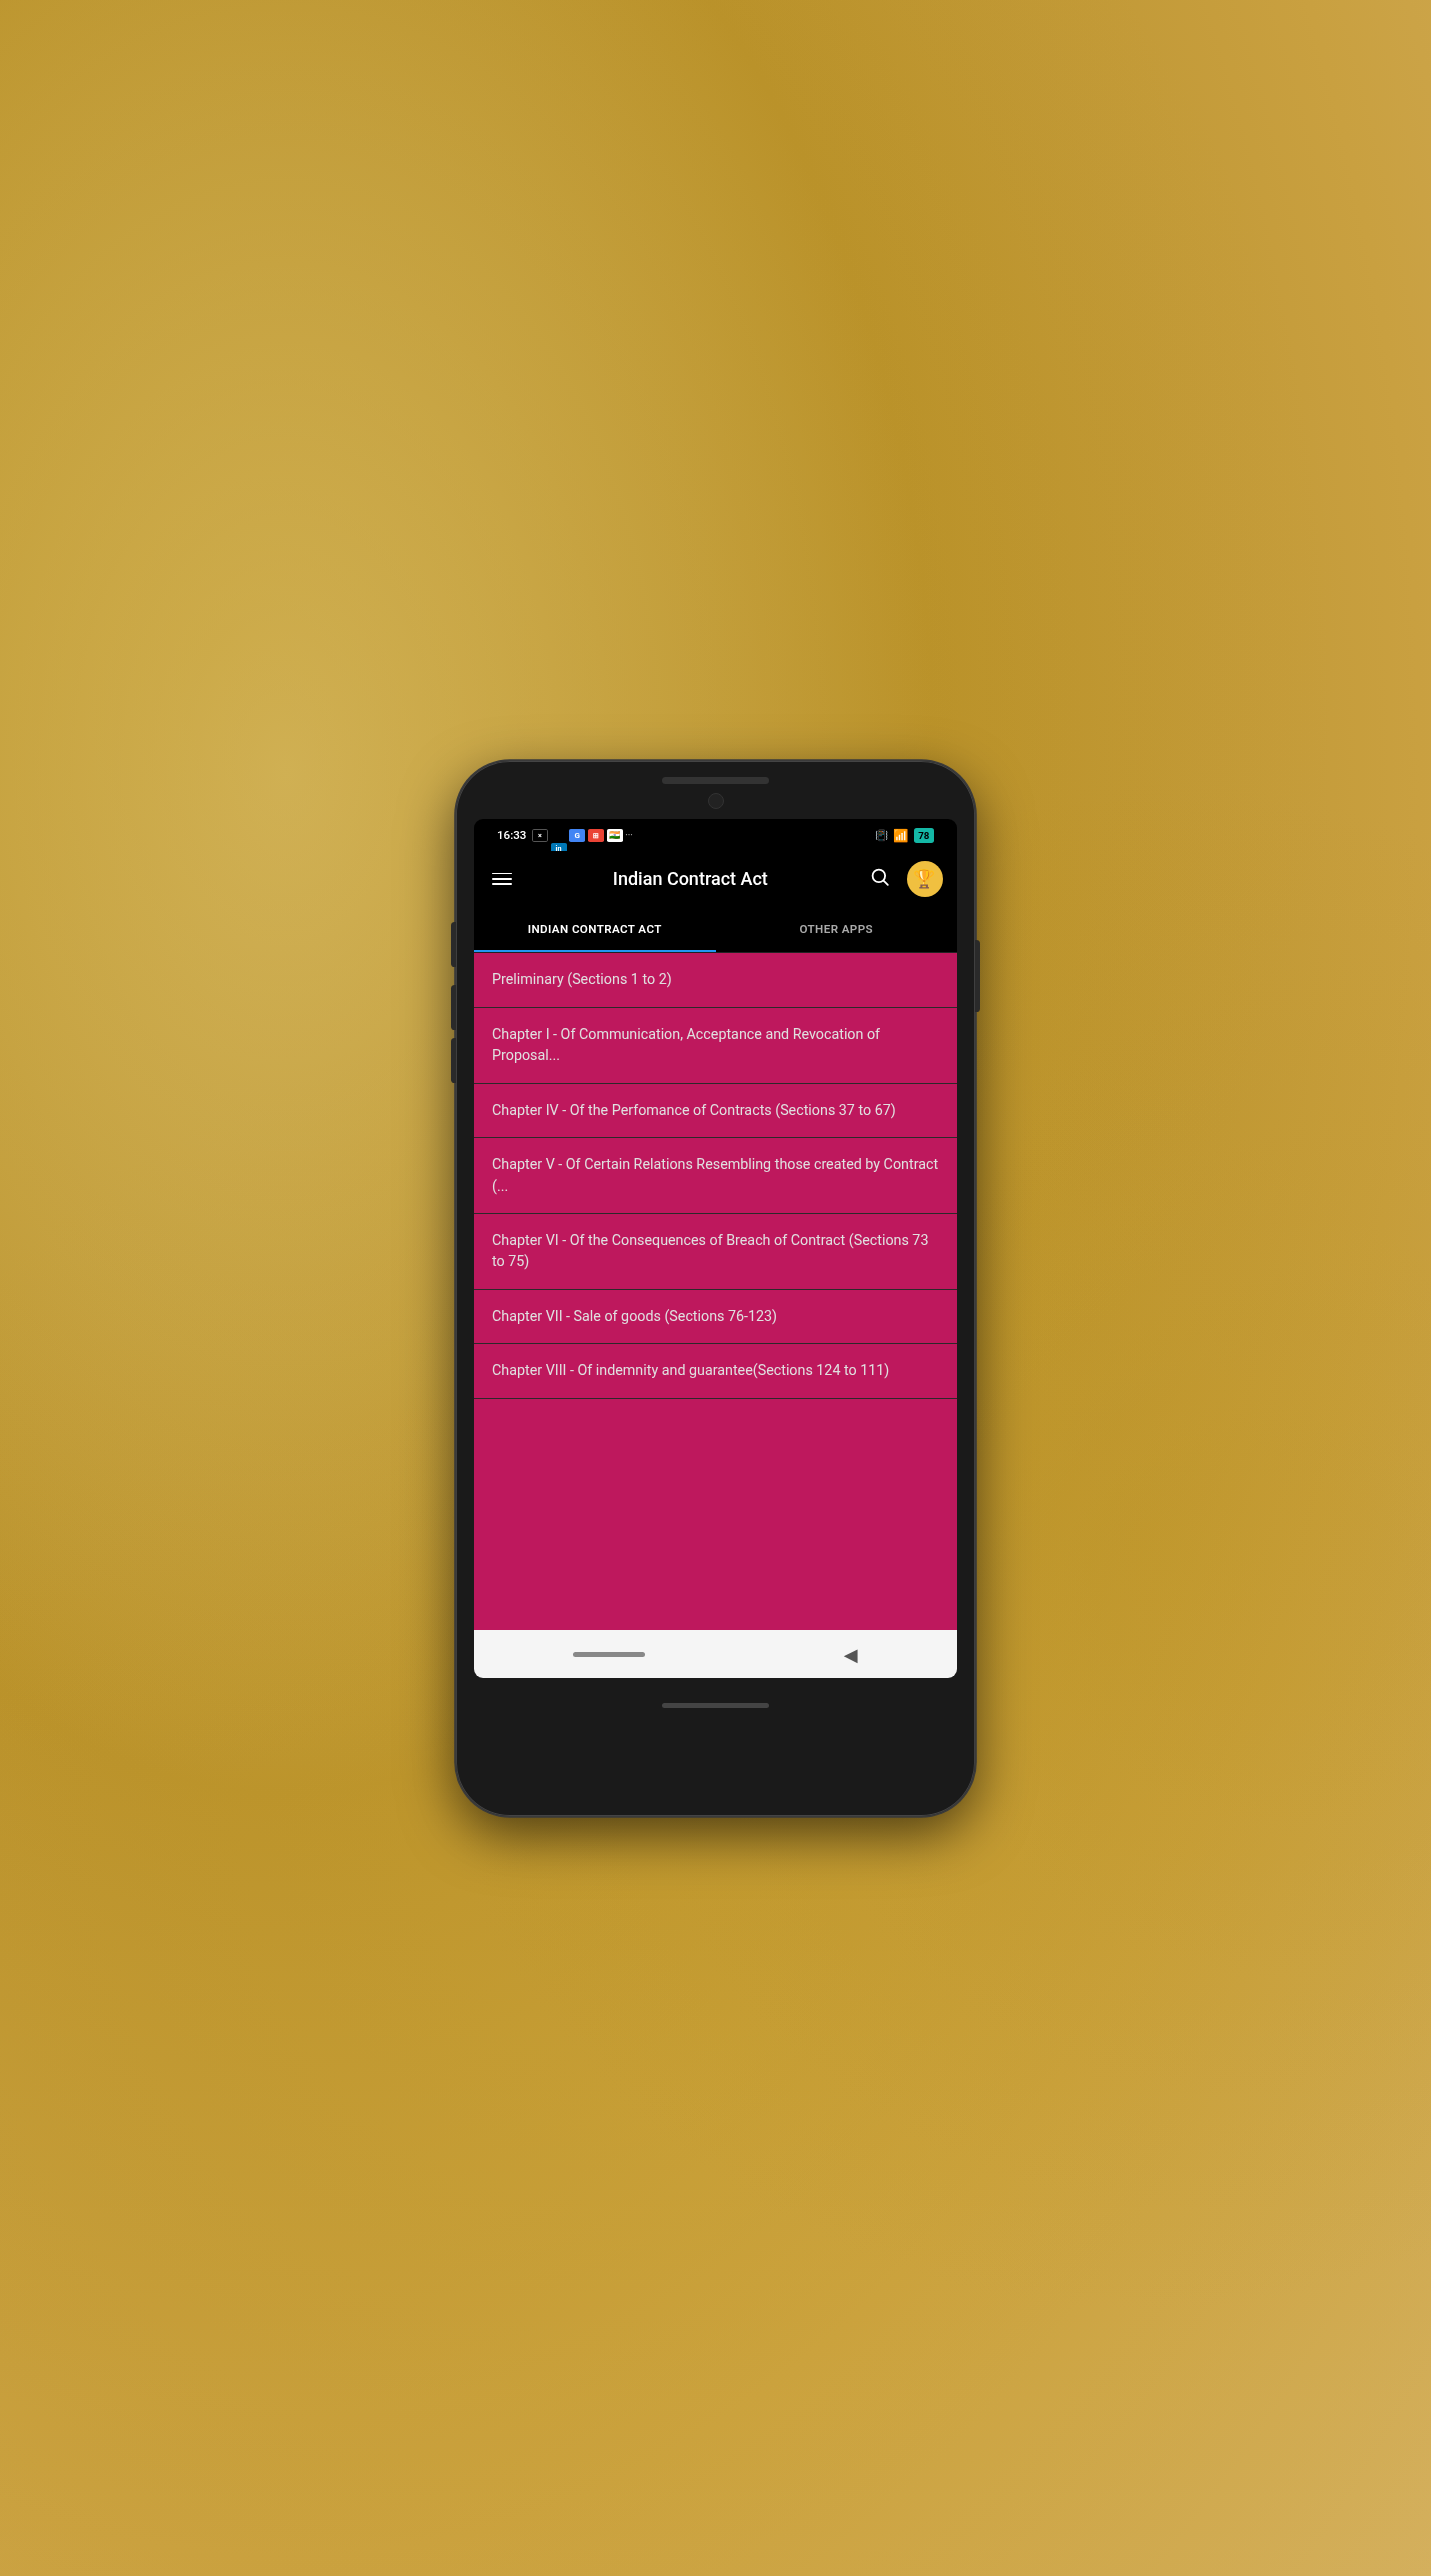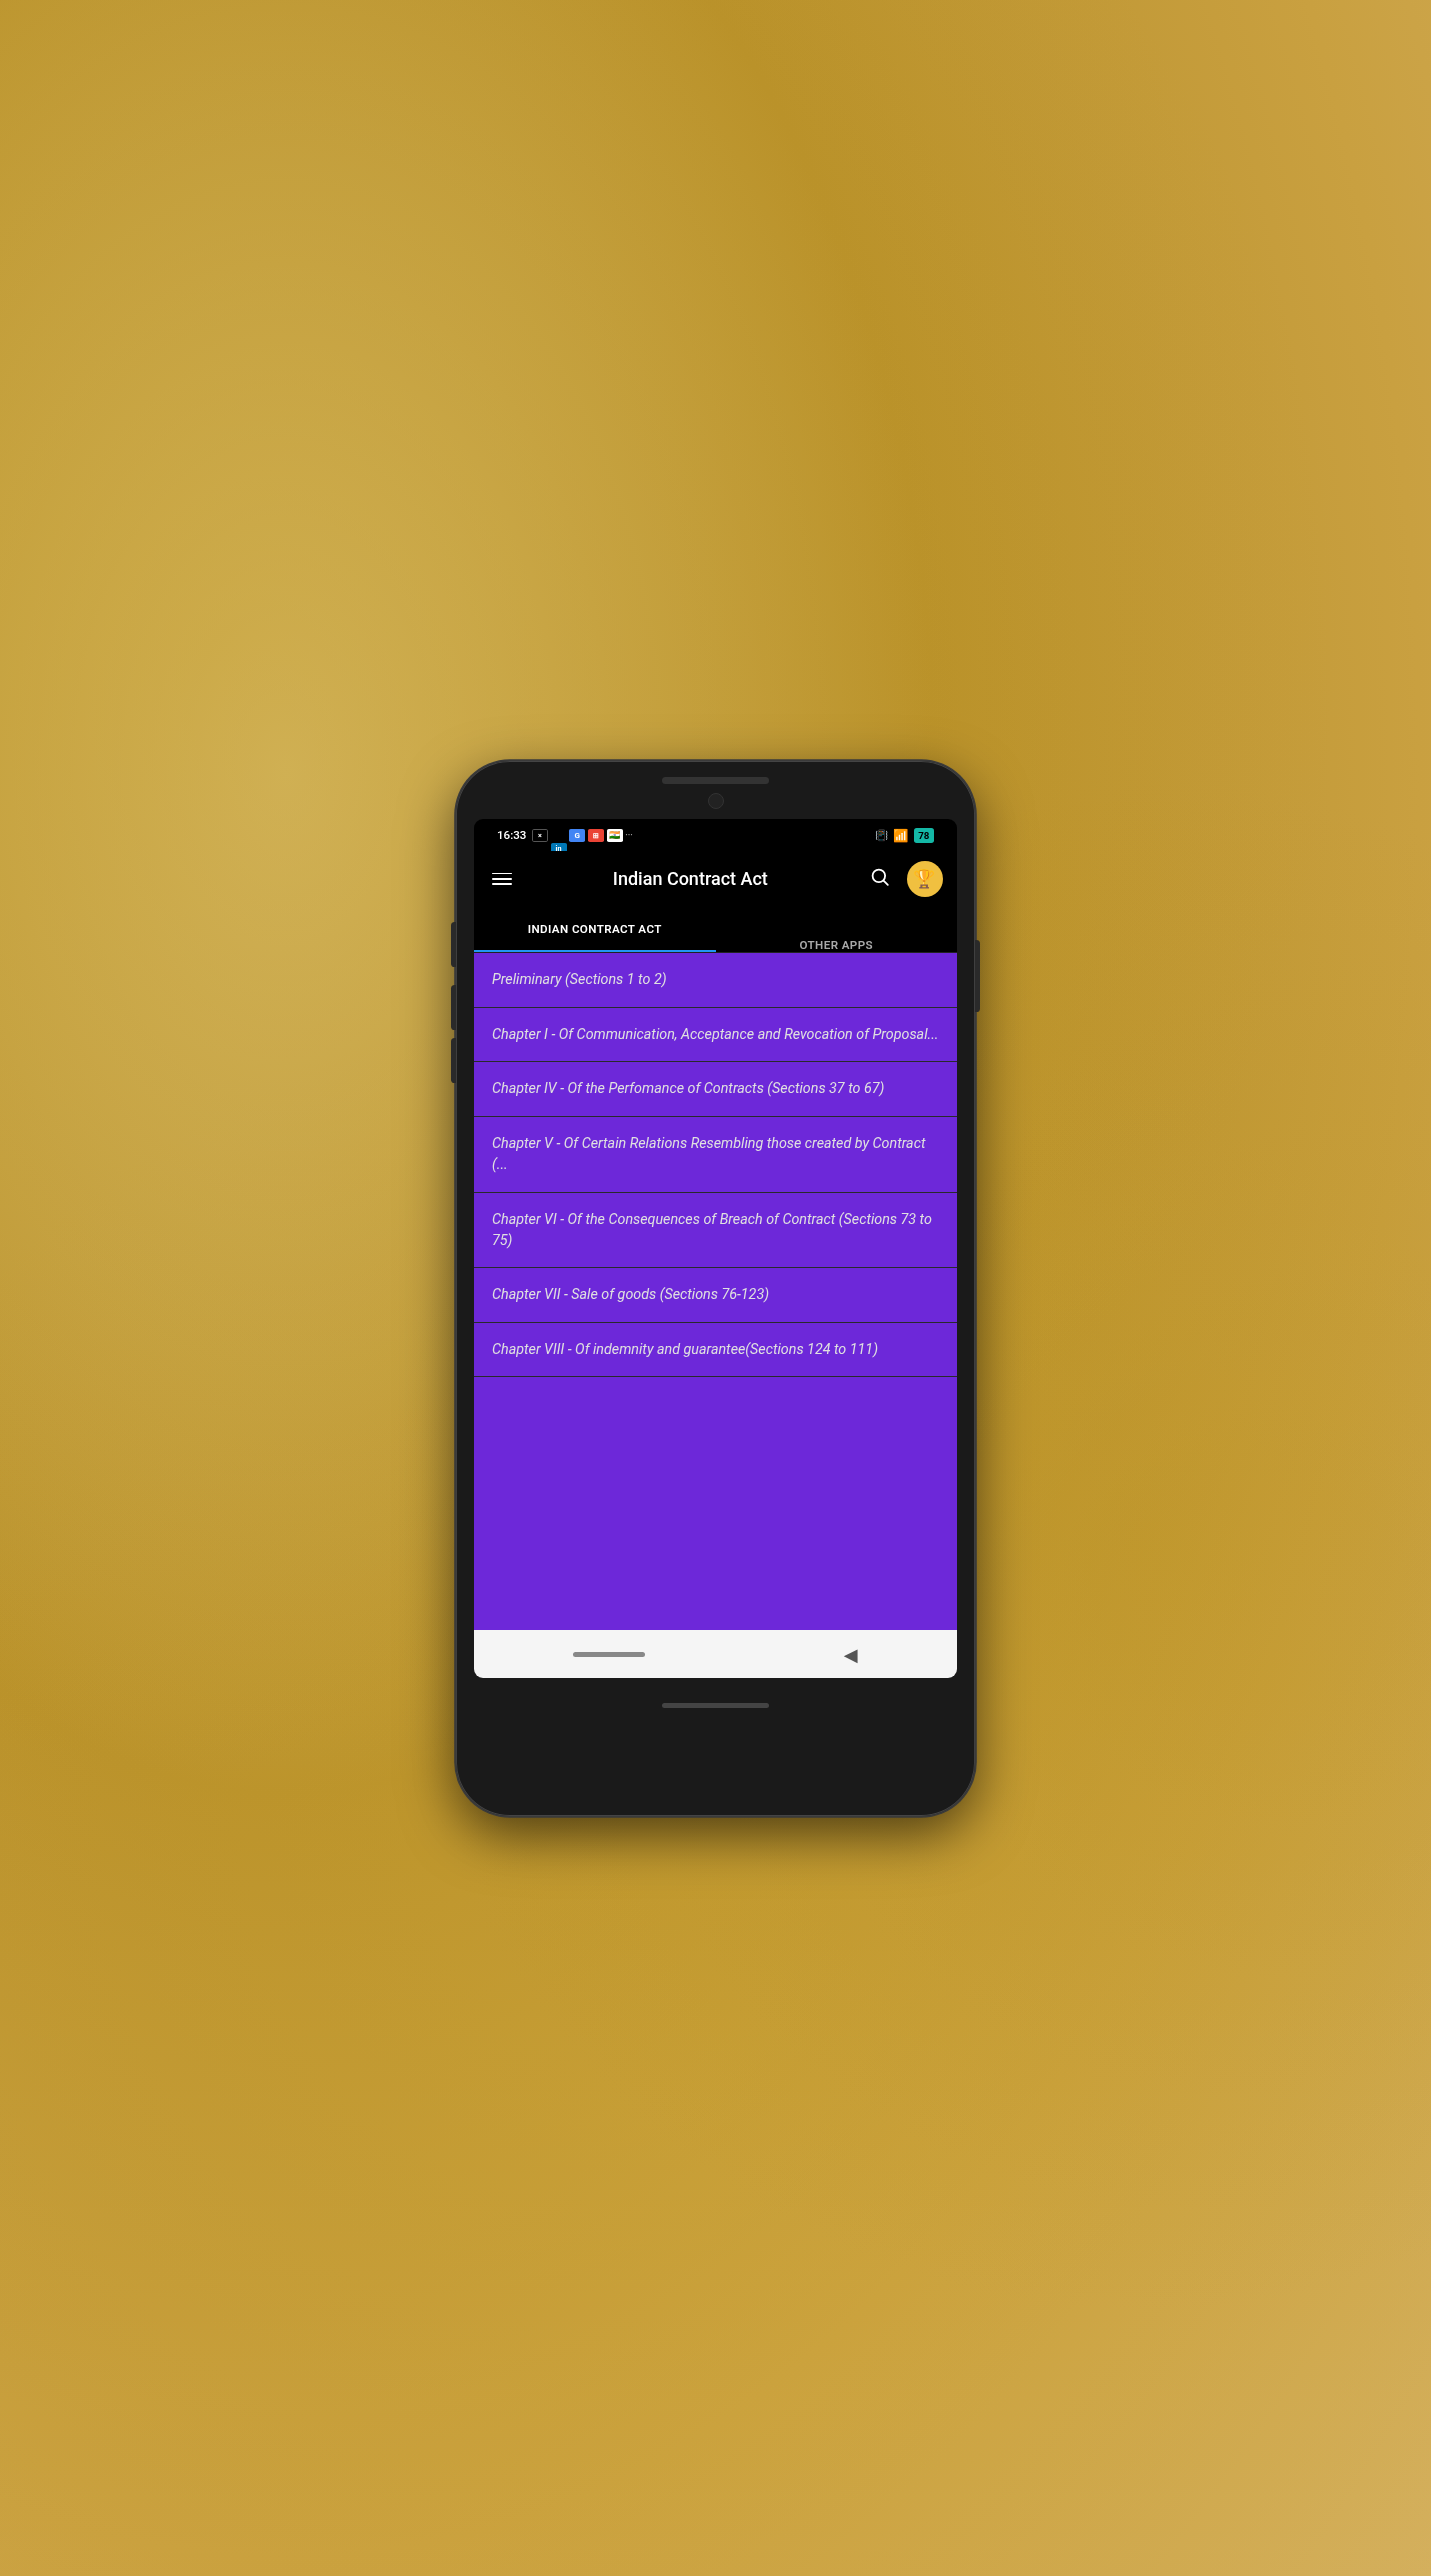--- a/index.html
+++ b/index.html
@@ -241,29 +241,27 @@
       position: absolute;
       bottom: 0;
       left: 0;
       right: 0;
       height: 2.7px;
       background: #2196F3;
     }
 
     .tab.inactive {
       color: #aaa;
-      align-items: flex-end;
     }
 
     
     .content-list {
-      background: #6d28d9;
+      background: #be185d;
       flex: 1;
       overflow-y: auto;
-      font-style: italic;
     }
 
     .list-item {
       padding: 16px 18px;
       border-bottom: 0.9px solid #2a2a2a;
       cursor: pointer;
     }
 
     .list-item-text {
       color: #e0e0e0;

